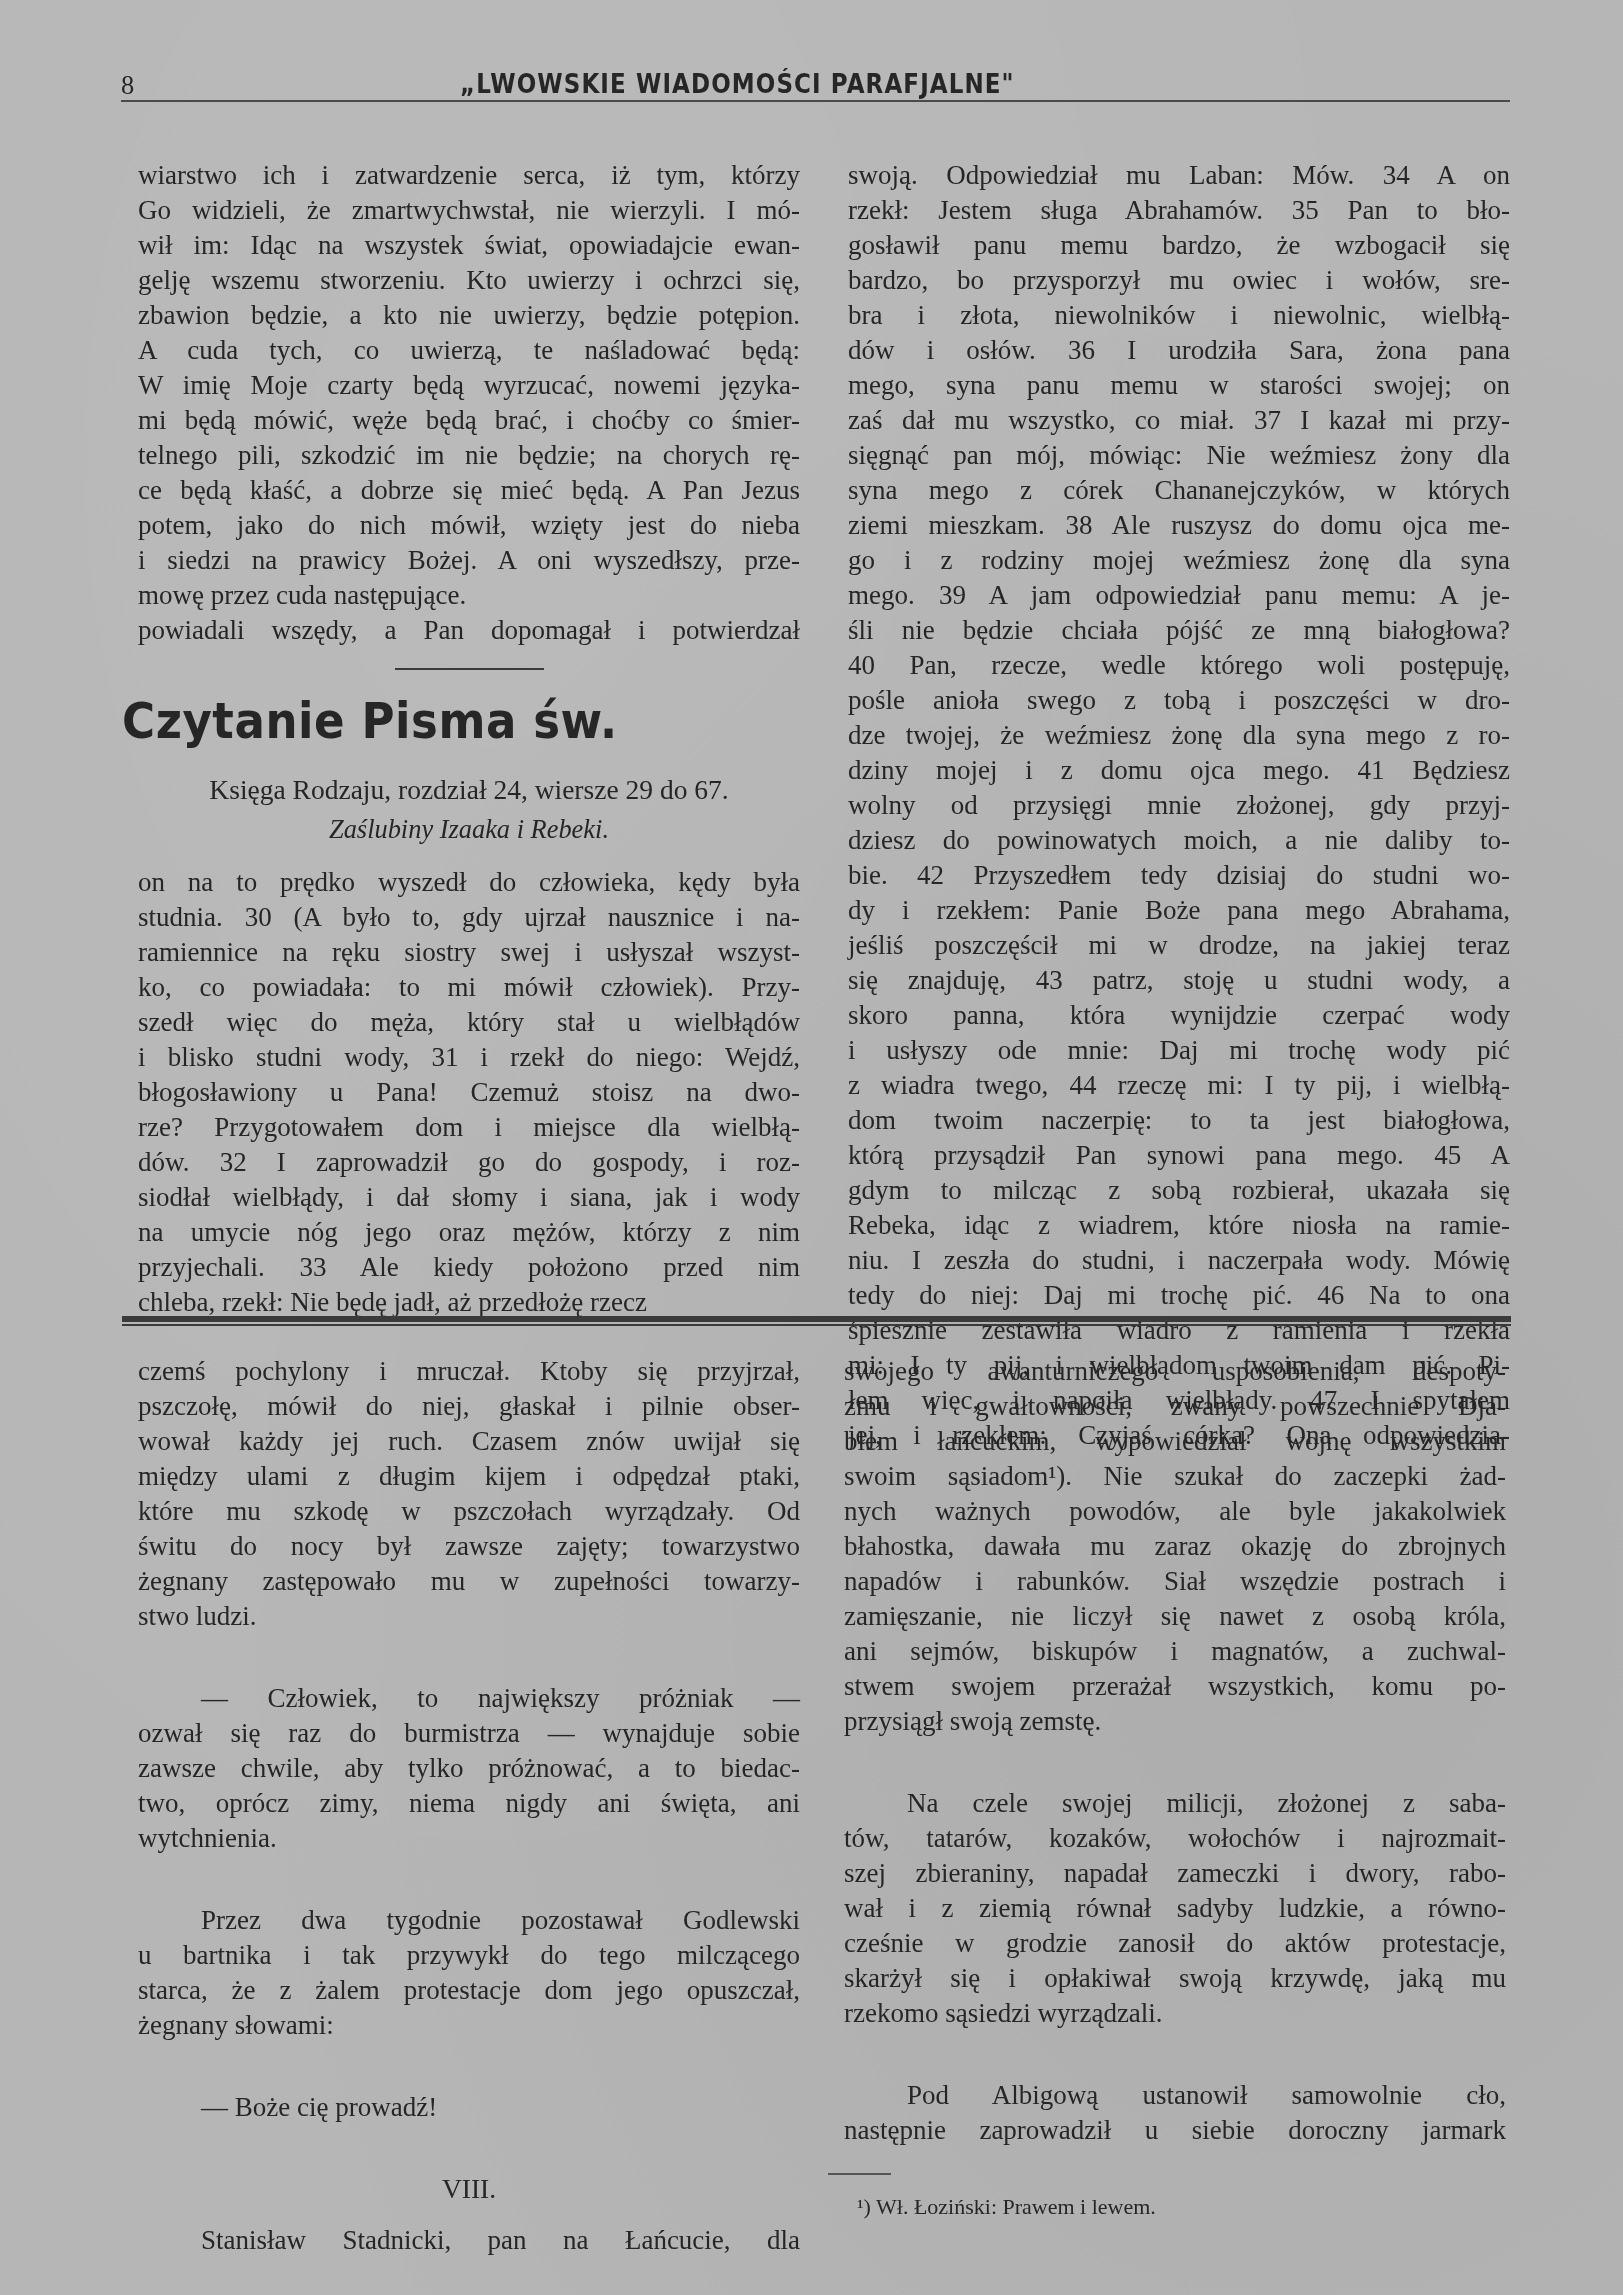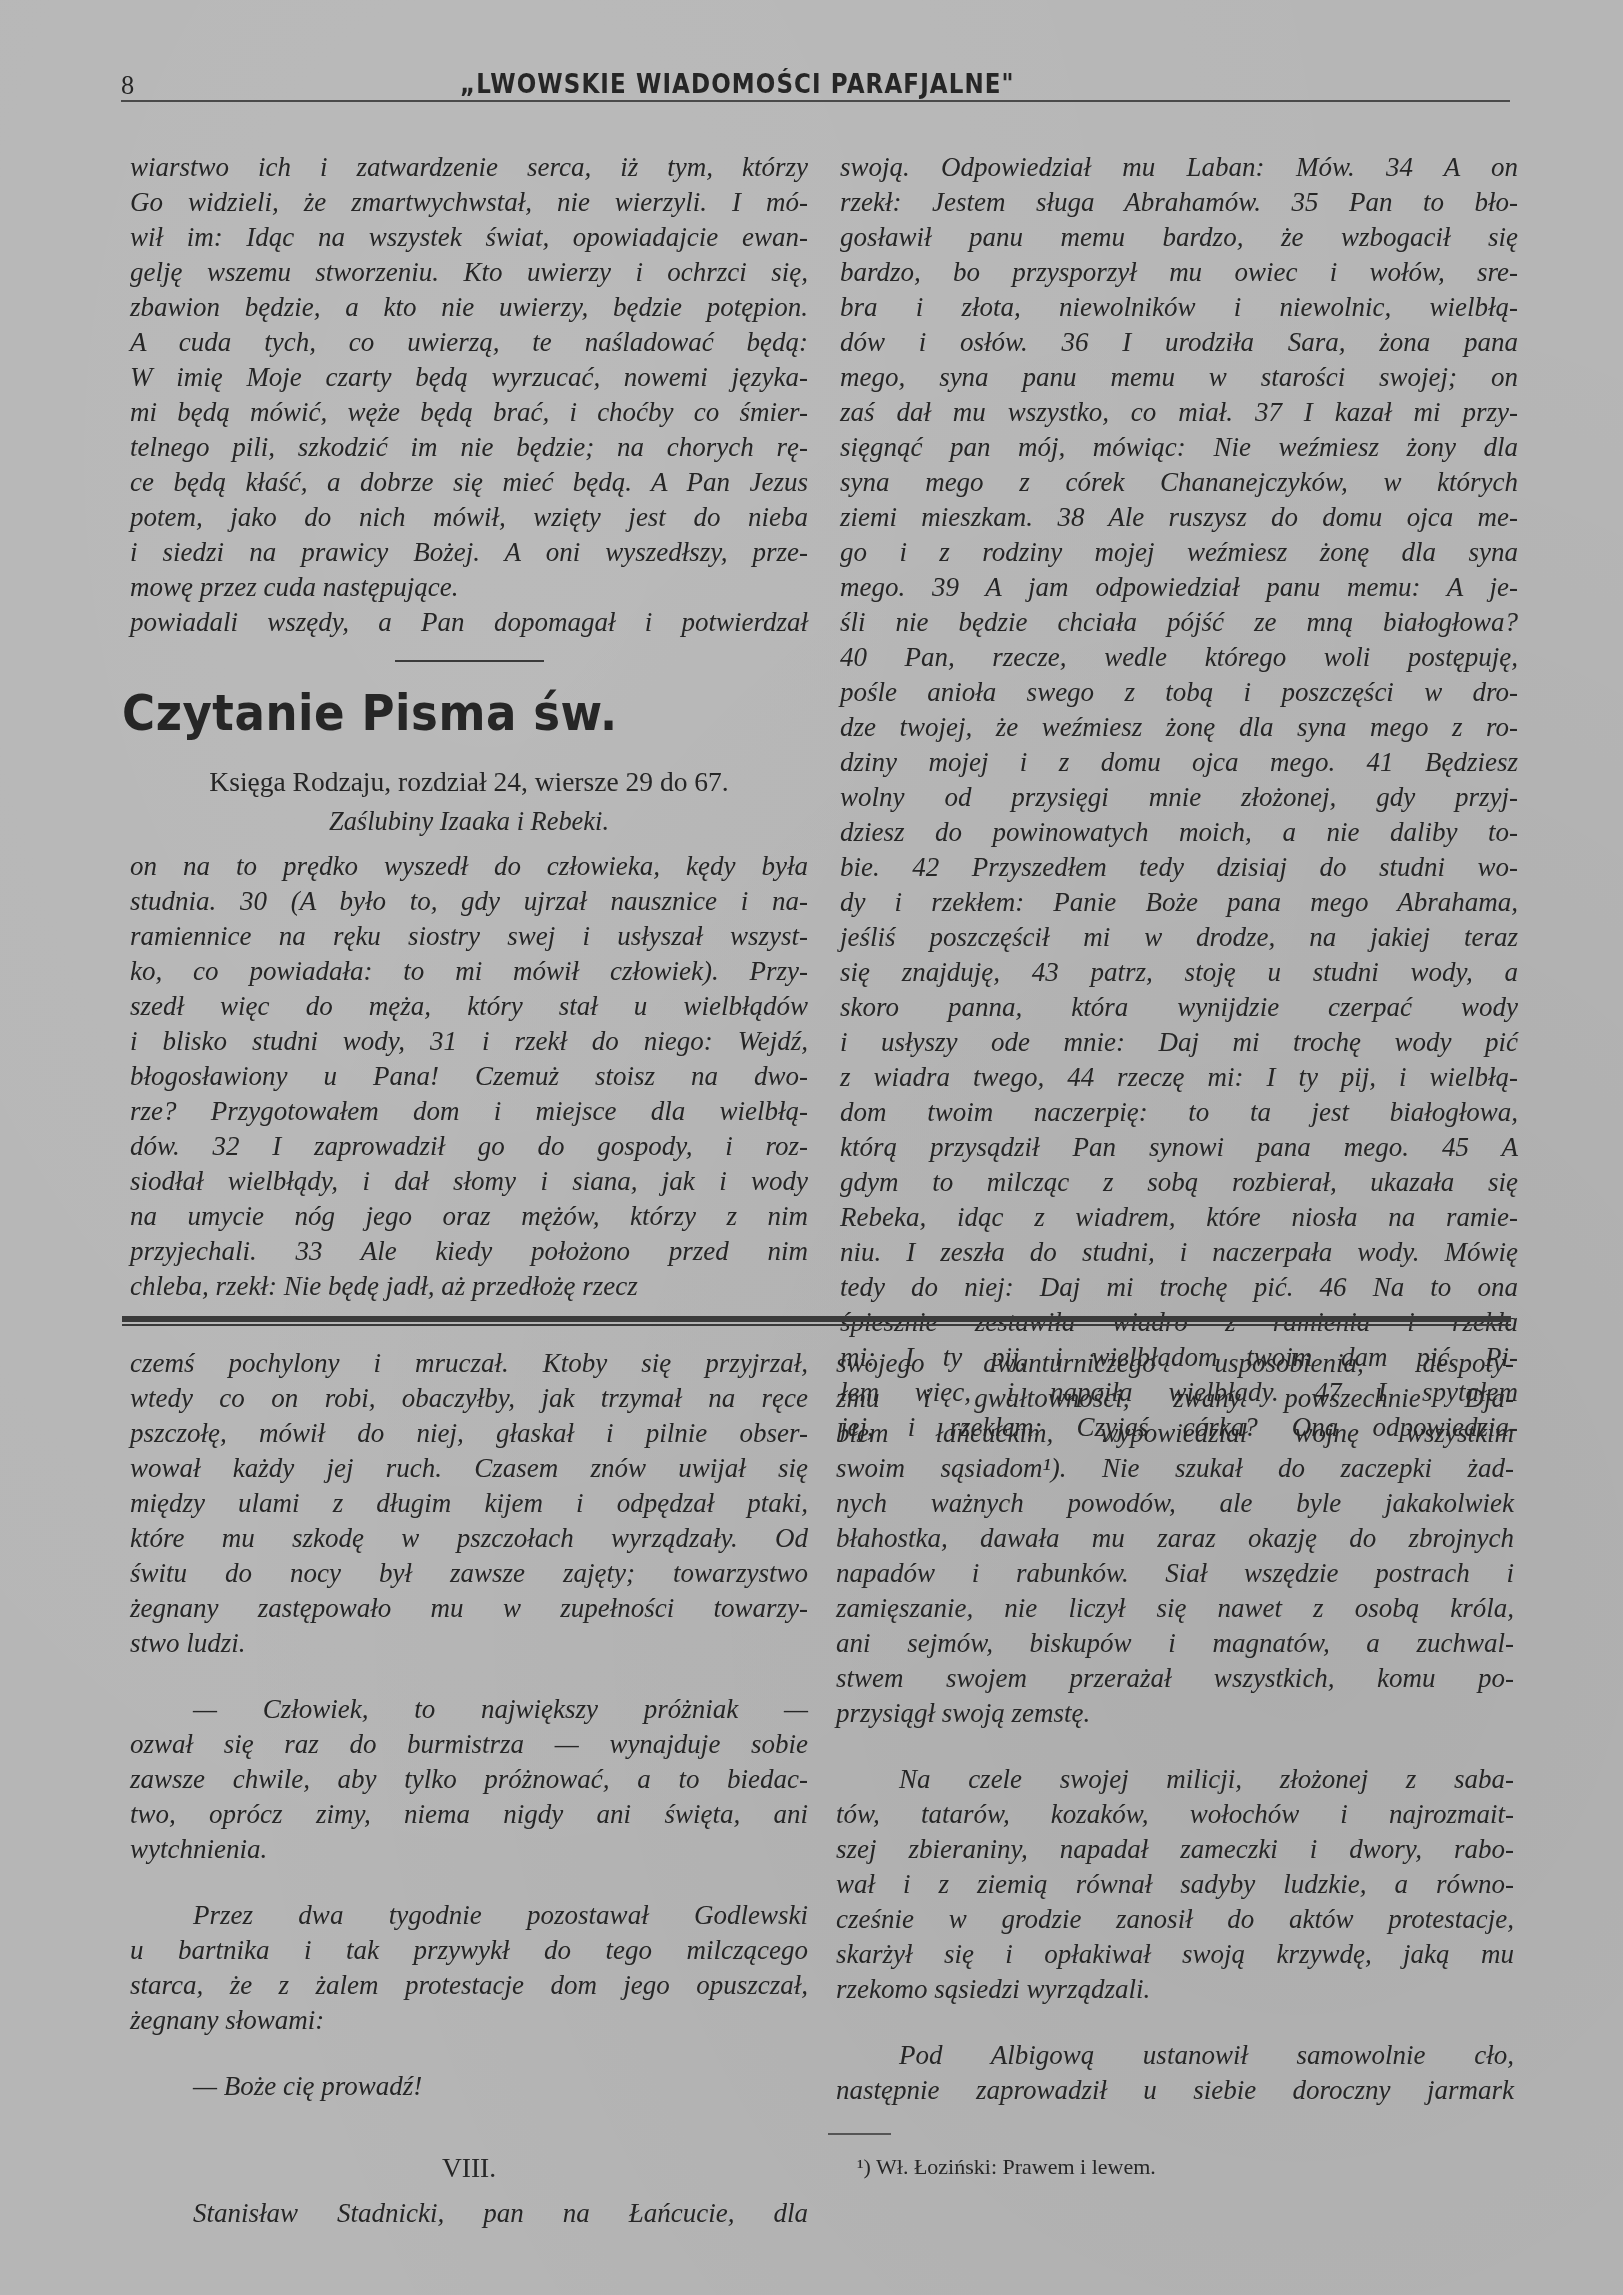--- a/index.html
+++ b/index.html
@@ -33,21 +33,21 @@
   .header-rule {
     position: absolute; left: 121px; top: 100px; width: 1389px; height: 2.3px;
     background: #4a4a4a;
   }
 
   .col {
     position: absolute; width: 694px;
     font-size: 27px; line-height: 35px;
     text-align: justify;
   }
-  .col p { margin: 8px; font-style: italic; }
+  .col p { margin: 16px; }
   .col .line { display: block; white-space: nowrap; text-align-last: justify; text-align: justify; }
   .col .line.last { text-align-last: left; }
   .col .line.indent { padding-left: 63px; }
 
   #col-tl { left: 122px; top: 142px; }
   #col-tr { left: 832px; top: 142px; }
   #col-bl { left: 122px; top: 1338px; }
   #col-br { left: 828px; top: 1338px; }
 
   .short-rule {
@@ -178,21 +178,20 @@
   </div>
 
   <div class="mid-rule">
     <div class="thick"></div>
     <div class="thin"></div>
   </div>
 
   <div class="col" id="col-bl">
     <p>
         <span class="line">czemś pochylony i mruczał. Ktoby się przyjrzał,</span>
-        <span class="line">wtedy co on robi, obaczyłby, jak trzymał na ręce</span>
         <span class="line">pszczołę, mówił do niej, głaskał i pilnie obser-</span>
         <span class="line">wował każdy jej ruch. Czasem znów uwijał się</span>
         <span class="line">między ulami z długim kijem i odpędzał ptaki,</span>
         <span class="line">które mu szkodę w pszczołach wyrządzały. Od</span>
         <span class="line">świtu do nocy był zawsze zajęty; towarzystwo</span>
         <span class="line">żegnany zastępowało mu w zupełności towarzy-</span>
         <span class="line last">stwo ludzi.</span>
       </p>
     <span class="para-gap"></span>
     <p>

